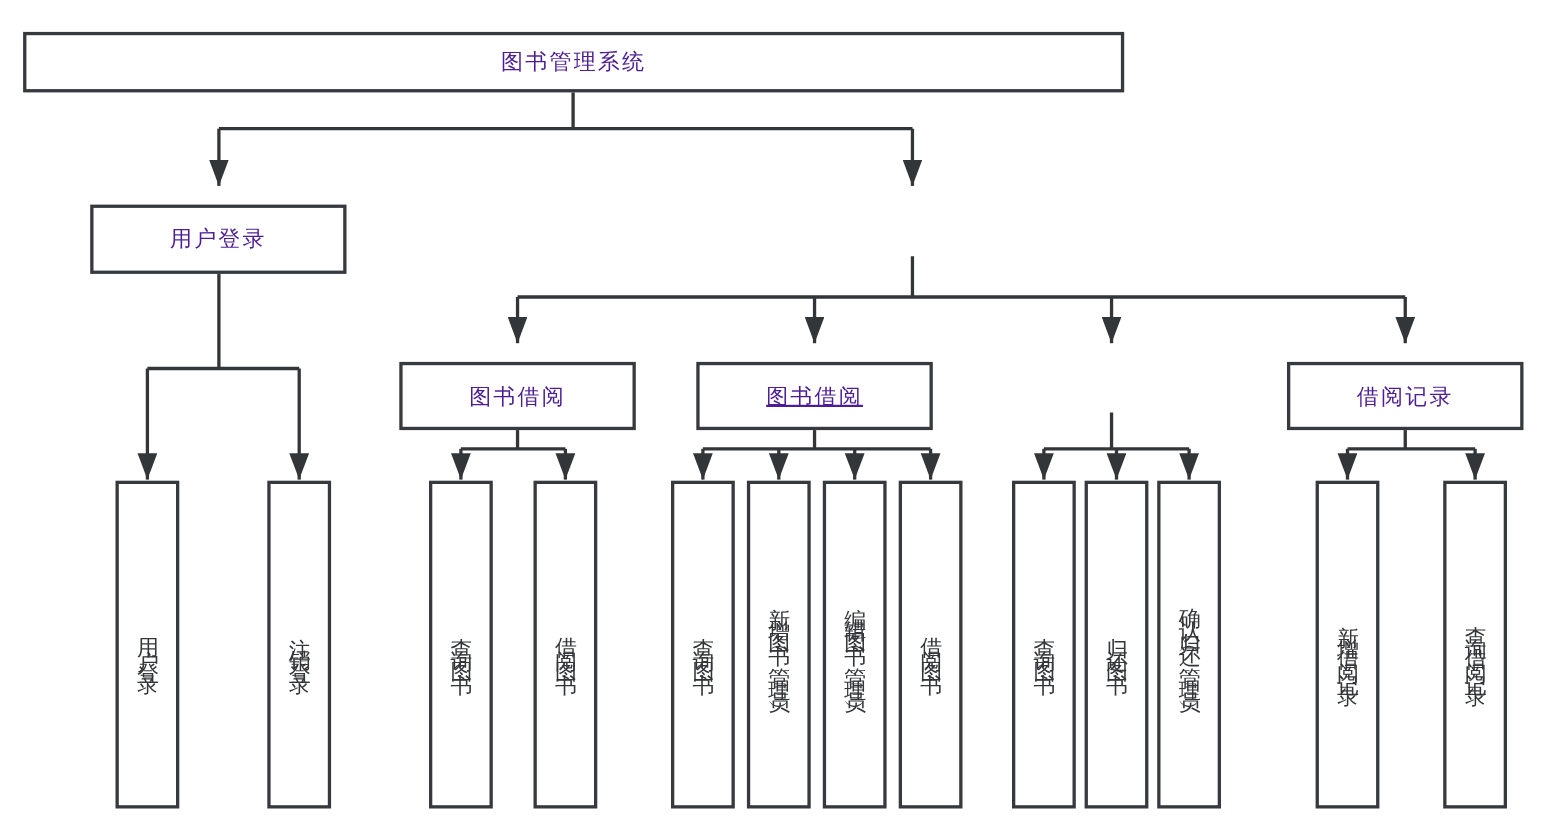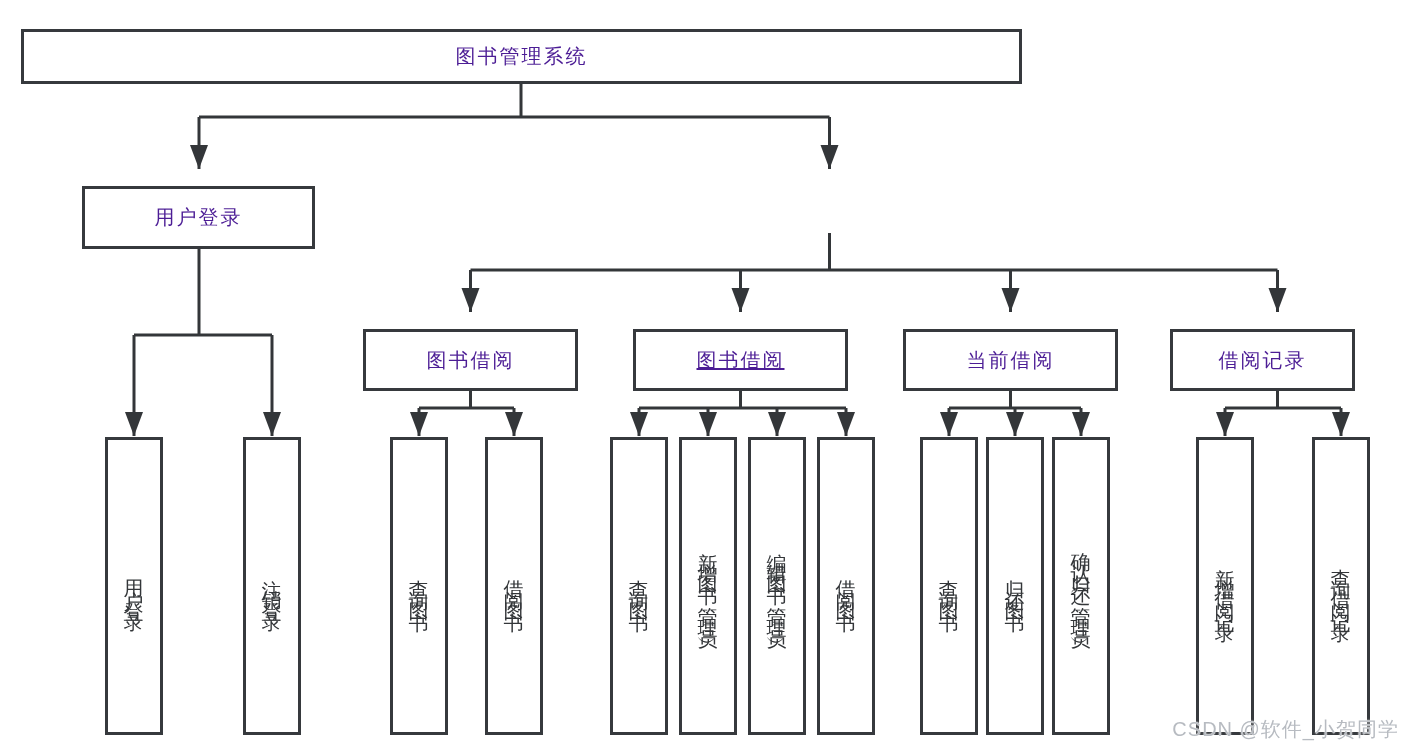--- a/index.html
+++ b/index.html
@@ -66,21 +66,21 @@
     letter-spacing: 11px;
     line-height: 1;
   }
   
   #n-root    { left: 21px;   top: 13px;  width: 1001px; height: 55px; }
   #n-login   { left: 82px;   top: 170px; width: 233px;  height: 63px; }
   #n-mgmt    { left: 712px;  top: 170px; width: 235px;  height: 63px; }
   #n-newbook { left: 363px;  top: 313px; width: 215px;  height: 62px; }
   #n-borrow  { left: 633px;  top: 313px; width: 215px;  height: 62px; text-decoration: underline; }
   #n-current { left: 903px;  top: 313px; width: 215px;  height: 62px; }
-  #n-record  { left: 1170px; top: 313px; width: 185px;  height: 62px; }
+  #n-record  { left: 1170px; top: 313px; width: 215px;  height: 62px; }
   
   #lf-userlogin { left: 105px; }
   #lf-logout    { left: 243px; }
   #lf-query-a   { left: 390px; }
   #lf-borrow-a  { left: 485px; }
   #lf-query-b   { left: 610px; }
   #lf-add-b     { left: 679px; }
   #lf-edit-b    { left: 748px; }
   #lf-borrow-b  { left: 817px; }
   #lf-query-c   { left: 920px; }
@@ -141,21 +141,20 @@
     <path class="arrow" marker-end="url(#arr)" d="M1225,408 V436"></path>
     <path class="arrow" marker-end="url(#arr)" d="M1341,408 V436"></path>
   </svg>
 
   <div class="box" id="n-root">图书管理系统</div>
 
   <div class="box" id="n-login">用户登录</div>
 
   <div class="box" id="n-newbook">图书借阅</div>
   <div class="box" id="n-borrow">图书借阅</div>
-  <div class="box" id="n-current">当前借阅</div>
   <div class="box" id="n-record">借阅记录</div>
 
   <div class="vbox" id="lf-userlogin">
     <span class="vtext">用户登录</span>
   </div>
   <div class="vbox" id="lf-logout">
     <span class="vtext">注销登录</span>
   </div>
   <div class="vbox" id="lf-query-a">
     <span class="vtext">查询图书</span>
@@ -184,14 +183,13 @@
   <div class="vbox" id="lf-confirm-c">
     <span class="vtext">确认归还（管理员）</span>
   </div>
   <div class="vbox" id="lf-addrec">
     <span class="vtext">新增借阅记录</span>
   </div>
   <div class="vbox" id="lf-queryrec">
     <span class="vtext">查询借阅记录</span>
   </div>
 
-  <div id="watermark">CSDN @软件_小贺同学</div>
 </div>
 
 </body></html>

